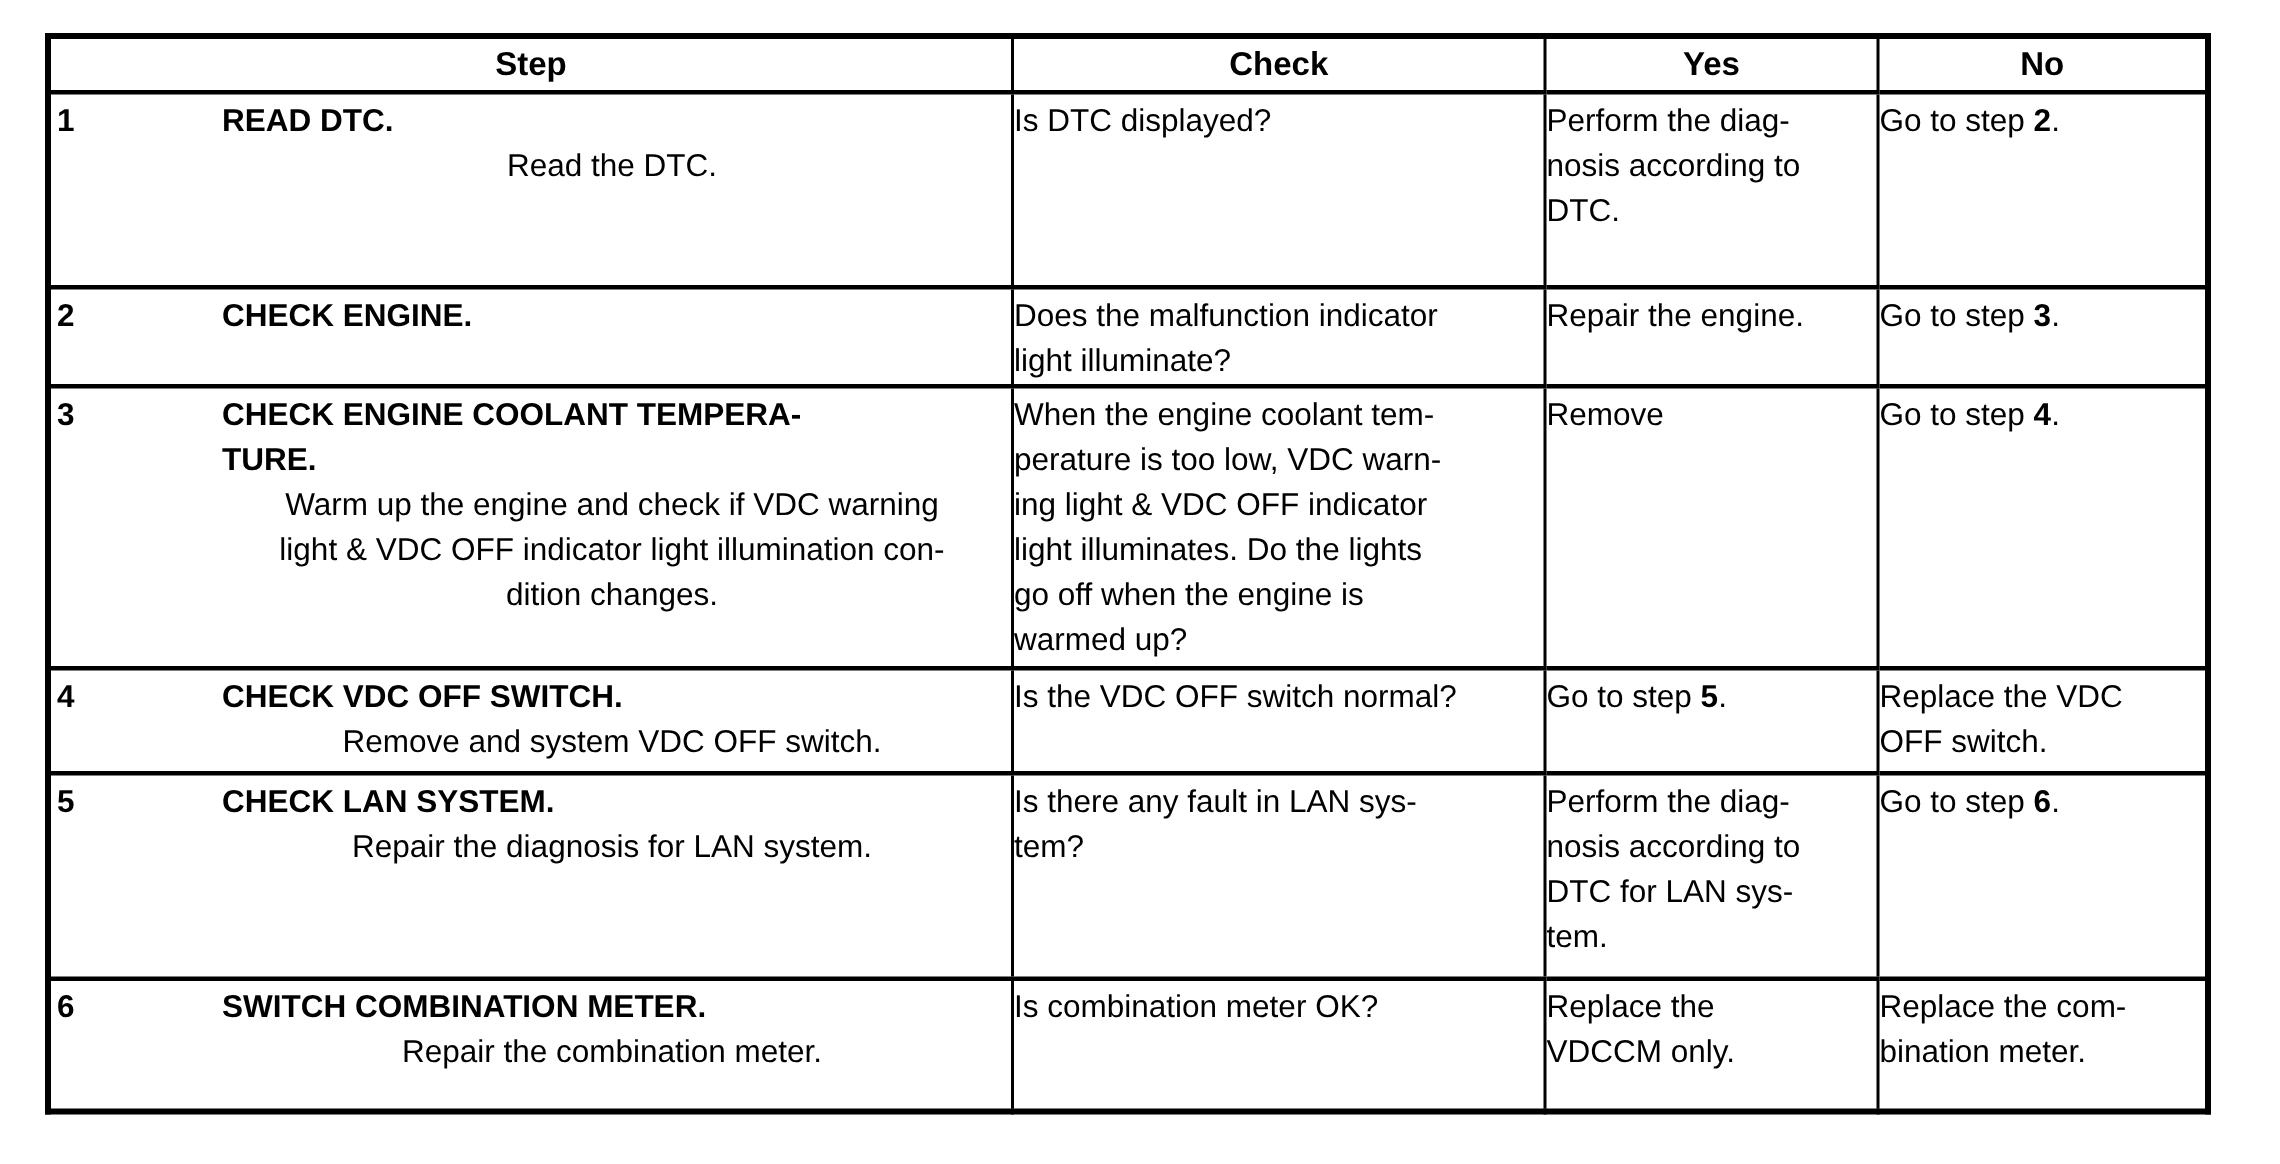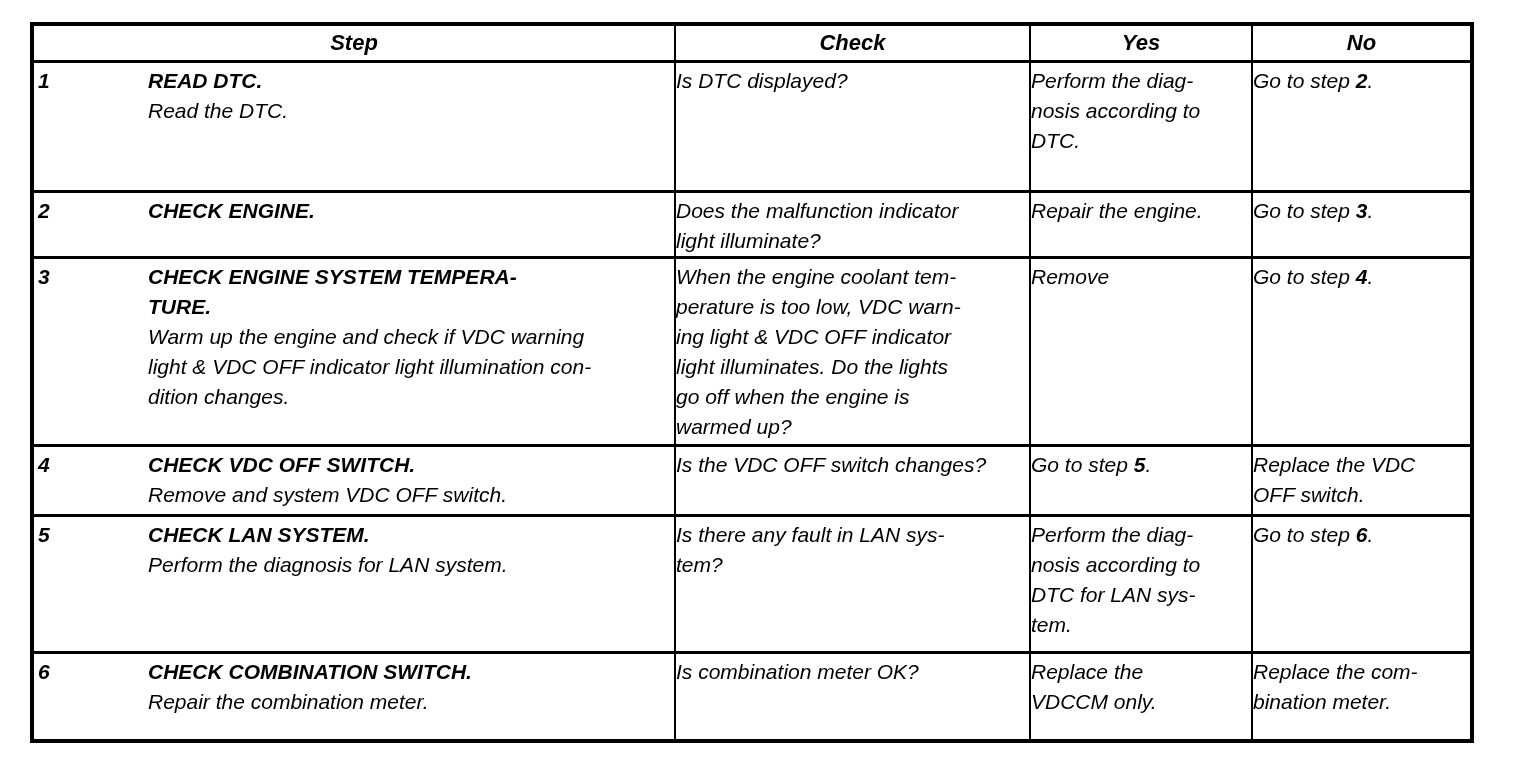--- a/index.html
+++ b/index.html
@@ -25,21 +25,20 @@
   }
   table.diag th,
   table.diag td {
     border-left: 2px solid #000;
     border-right: 2px solid #000;
     border-top: 3px solid #000;
     border-bottom: 3px solid #000;
     vertical-align: top;
     padding: 0;
     overflow: hidden;
-    font-style: italic;
   }
   table.diag th {
     font-weight: bold;
     font-size: 22px;
     text-align: center;
     vertical-align: middle;
     height: 34px;
     line-height: 24px;
   }
   table.diag td {
@@ -57,21 +56,21 @@
   .step-inner { display: flex; }
   .step-num {
     flex: none;
     width: 114px;
     padding-left: 4px;
     box-sizing: border-box;
     font-weight: bold;
   }
   .step-body { flex: 1; padding-right: 6px; }
   .step-title { font-weight: bold; white-space: pre-line; }
-  .step-desc  { white-space: pre-line; }
+  .step-desc  { white-space: pre-line; text-align: center; }
 
   
   td.check-cell, td.yes-cell, td.no-cell {
     padding-left: 6px;
     padding-right: 4px;
     white-space: pre-line;
   }
   .b { font-weight: bold; }
 
   
@@ -134,21 +133,21 @@
 light illuminate?</td>
         <td class="yes-cell"><span>Repair the engine.</span></td>
         <td class="no-cell"><span>Go to step </span><span class="b">3</span><span>.</span></td>
       </tr>
 
       <tr class="r-3">
         <td class="step-cell">
           <div class="step-inner">
             <span class="step-num">3</span>
             <div class="step-body">
-              <div class="step-title">CHECK ENGINE SYSTEM TEMPERA-
+              <div class="step-title">CHECK ENGINE COOLANT TEMPERA-
 TURE.</div>
               <div class="step-desc">Warm up the engine and check if VDC warning
 light &amp; VDC OFF indicator light illumination con-
 dition changes.</div>
             </div>
           </div>
         </td>
         <td class="check-cell">When the engine coolant tem-
 perature is too low, VDC warn-
 ing light &amp; VDC OFF indicator
@@ -162,51 +161,51 @@
       <tr class="r-4">
         <td class="step-cell">
           <div class="step-inner">
             <span class="step-num">4</span>
             <div class="step-body">
               <div class="step-title">CHECK VDC OFF SWITCH.</div>
               <div class="step-desc">Remove and system VDC OFF switch.</div>
             </div>
           </div>
         </td>
-        <td class="check-cell">Is the VDC OFF switch changes?</td>
+        <td class="check-cell">Is the VDC OFF switch normal?</td>
         <td class="yes-cell"><span>Go to step </span><span class="b">5</span><span>.</span></td>
         <td class="no-cell"><span>Replace the VDC
 OFF switch.</span></td>
       </tr>
 
       <tr class="r-5">
         <td class="step-cell">
           <div class="step-inner">
             <span class="step-num">5</span>
             <div class="step-body">
               <div class="step-title">CHECK LAN SYSTEM.</div>
-              <div class="step-desc">Perform the diagnosis for LAN system.</div>
+              <div class="step-desc">Repair the diagnosis for LAN system.</div>
             </div>
           </div>
         </td>
         <td class="check-cell">Is there any fault in LAN sys-
 tem?</td>
         <td class="yes-cell"><span>Perform the diag-
 nosis according to
 DTC for LAN sys-
 tem.</span></td>
         <td class="no-cell"><span>Go to step </span><span class="b">6</span><span>.</span></td>
       </tr>
 
       <tr class="r-6">
         <td class="step-cell">
           <div class="step-inner">
             <span class="step-num">6</span>
             <div class="step-body">
-              <div class="step-title">CHECK COMBINATION SWITCH.</div>
+              <div class="step-title">SWITCH COMBINATION METER.</div>
               <div class="step-desc">Repair the combination meter.</div>
             </div>
           </div>
         </td>
         <td class="check-cell">Is combination meter OK?</td>
         <td class="yes-cell"><span>Replace the
 VDCCM only.</span></td>
         <td class="no-cell"><span>Replace the com-
 bination meter.</span></td>
       </tr>

